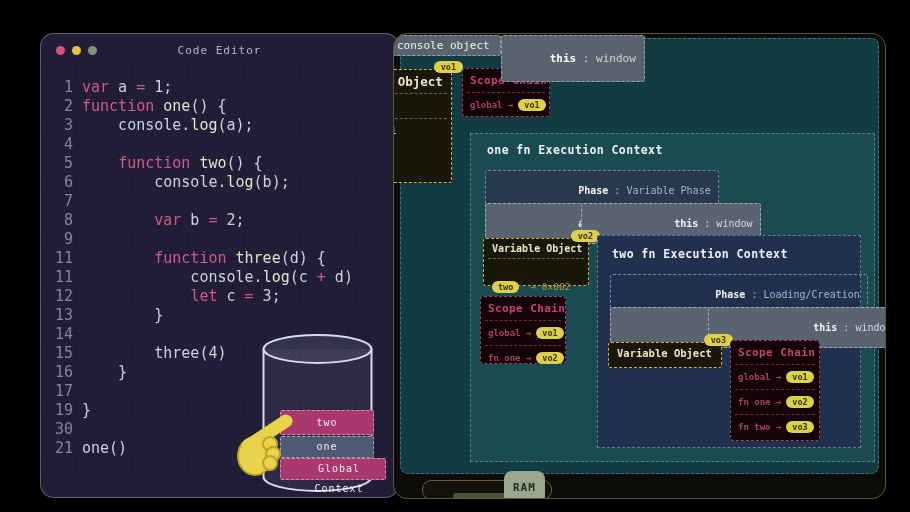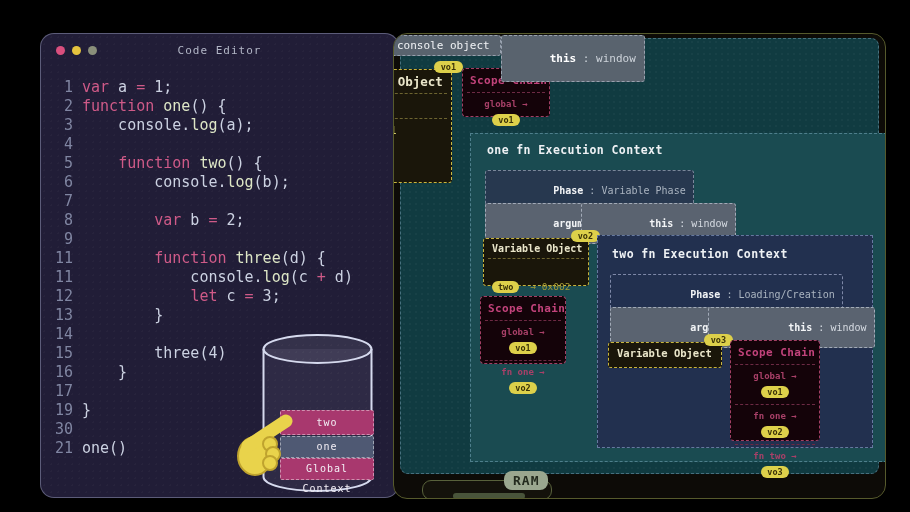--- a/index.html
+++ b/index.html
@@ -41,29 +41,29 @@
            background:#103b41;border:1px dashed #47707e;border-radius:8px;
            background-image:radial-gradient(rgba(255,255,255,.03) 1px,transparent 1px);
            background-size:6px 6px;}
   .tab{position:absolute;background:#59636e;border:1px dashed #98a1ae;border-radius:3px;
        color:#f0f2f5;font-size:11px;padding:3px 10px;z-index:4;white-space:pre;}
   .tab b{color:#fff;}
   .tab-global{left:-8px;top:1px;}
   .tab-this{left:107px;top:1px;padding:3px 8px;}
   .tab-this span{color:#cdd3da;}
   
-  .ec-panel{position:absolute;border-radius:0;padding-left:12px;}
+  .ec-panel{position:absolute;border-radius:0;}
   .one-panel{left:69px;top:94px;width:403px;height:327px;background:#1a4b51;
              border:1px dashed #4e7f8c;}
   .two-panel{left:126px;top:101px;width:262px;height:211px;background:#22304f;
              border:1px dashed #66799f;}
   .ec-title{position:absolute;font-size:11.5px;font-weight:bold;color:#eef1f4;
             letter-spacing:.4px;white-space:pre;}
   .badge{position:absolute;font-size:10px;border-radius:3px;padding:3px 7px;white-space:pre;}
-  .badge b{color:#f2f4f6;}
+  .badge b{color:#f2f4f6;margin-left:25px;}
   .badge span{color:#aab4c0;}
   .badge.greyb{background:#5a6370;border:1px dashed #a2abb8;}
   .badge.greyb span{color:#d6dbe2;}
   .phase-one{background:#27384f;border:1px dashed #7a879a;}
   .phase-two{background:transparent;border:1px dashed #7e88a8;text-align:right;}
   
   .vo-box{position:absolute;background:#1a160a;border:1px dashed #c9b53c;border-radius:3px;}
   .vo-title{font-weight:bold;color:#eae6ca;padding:4px 8px;white-space:pre;}
   .vo-div{border-top:1px dashed #6d6430;margin:0 4px;}
   .vo-pill,.pill{background:#ddd04a;color:#3a3208;font-weight:bold;border-radius:8px;}
@@ -74,28 +74,28 @@
   .vo2{left:12px;top:104px;width:104px;height:46px;font-size:10px;}
   .vo2 .vo-entry{padding:5px 8px;margin-top:17px;}
   .vo2 .vo-val{color:#a59a35;font-size:9.5px;margin-left:5px;}
   .vo3{left:10px;top:106px;width:112px;height:24px;font-size:10.5px;}
   
   .scope-box{position:absolute;background:#140309;border:1px dashed #a23f64;border-radius:4px;
              z-index:3;}
   .sc-title{font-weight:bold;color:#c2437b;font-size:11px;padding:5px 7px;letter-spacing:.4px;
             white-space:pre;}
   .sc-div{border-top:1px dashed #6d2a44;margin:0 4px;}
-  .sc-entry{padding:6px 7px;display:flex;align-items:center;gap:5px;flex-direction:column;}
+  .sc-entry{padding:6px 7px;display:flex;align-items:center;gap:5px;}
   .sc-label{color:#a84068;font-size:9px;font-weight:bold;white-space:pre;}
   .scope1{left:68px;top:34px;width:86px;height:47px;}
   .scope2{left:9px;top:162px;width:84px;height:66px;}
   .scope3{left:132px;top:104px;width:88px;height:99px;}
   
   .ram-pill{position:absolute;left:110px;top:437px;background:#9aa78f;color:#232b1e;
-            font-size:13px;font-weight:bold;padding:2px 9px;border-radius:8px;
+            font-size:11px;font-weight:bold;padding:10px 9px;border-radius:8px;
             letter-spacing:1px;z-index:5;}
   .sub-box{position:absolute;left:28px;top:446px;width:128px;height:18px;background:#14120b;
            border:1px solid #58613b;border-radius:9px;z-index:4;}
   .sub-pill{position:absolute;bottom:0;left:30px;width:72px;height:6px;background:#49543a;
             border-radius:3px;}
 </style>
 </head>
 <body>
 
 <div id="stage">
@@ -131,21 +131,21 @@
       </div>
   </div>
 
   <svg class="cyl" viewBox="0 0 113 160">
     <path d="M2.5 15 V143 A54 14 0 0 0 110.5 143 V15" fill="rgba(226,230,248,0.07)" stroke="#d6daee" stroke-width="2"></path>
     <ellipse cx="56.5" cy="15" rx="54" ry="14" fill="rgba(226,230,248,0.10)" stroke="#d6daee" stroke-width="2"></ellipse>
   </svg>
   <div id="frames">
       <div class="frame magenta" style="top: 410px; height: 23px; line-height: 23px;">two</div>
       <div class="frame grey" style="top: 436px; height: 20px; line-height: 20px;">one</div>
-      <div class="frame magenta" style="top: 458px; height: 20px; line-height: 20px;">Global Context</div>
+      <div class="frame magenta" style="top: 458px; height: 20px; line-height: 20px; padding-left: 12px;">Global Context</div>
     </div>
 
   <svg class="hand" viewBox="0 0 76 90">
     <g stroke="#bfa32e" stroke-width="2" fill="#e9d34b">
       <ellipse cx="27" cy="62" rx="17" ry="19"></ellipse>
       <path d="M20 52 L58 27" stroke="#e9d34b" stroke-width="13" stroke-linecap="round" fill="none"></path>
       <circle cx="42" cy="50" r="7"></circle>
       <circle cx="45" cy="60" r="7"></circle>
       <circle cx="42" cy="69" r="7"></circle>
       <path d="M20 52 L58 27" stroke="none" fill="none"></path>

